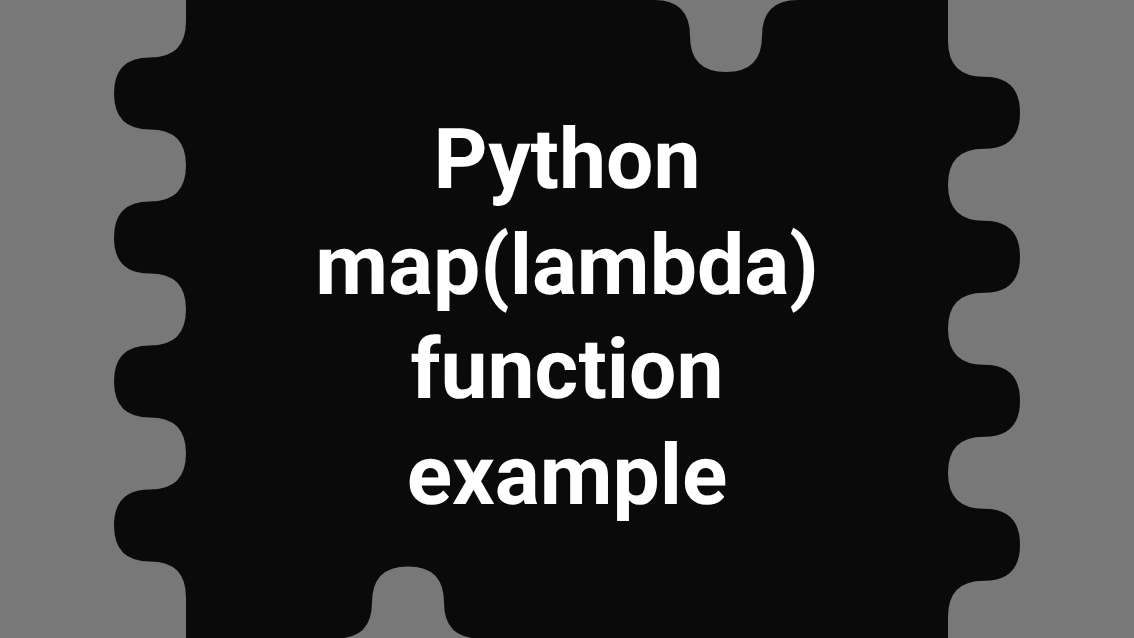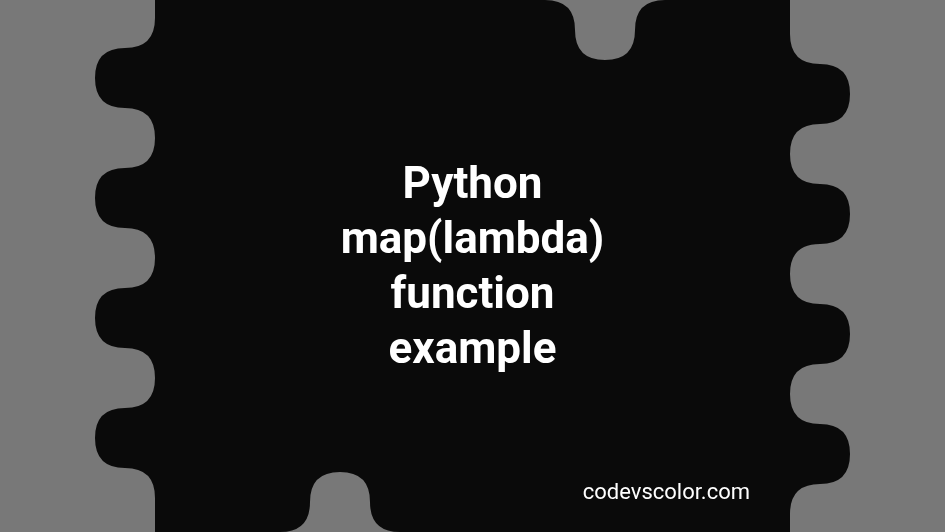--- a/index.html
+++ b/index.html
@@ -38,21 +38,21 @@
       height: 532px;
       display: flex;
       flex-direction: column;
       align-items: center;
       justify-content: center;
       z-index: 2;
     }
     
     .title {
       color: #ffffff;
-      font-size: 44px;
+      font-size: 70px;
       font-weight: 700;
       text-align: center;
       line-height: 1.25;
       white-space: pre-line;
     }
     
     .watermark {
       position: absolute;
       bottom: 28px;
       right: 195px;
@@ -120,14 +120,13 @@
     "></path>
   </svg>
 
   <div class="content">
     <div class="title">Python
 map(lambda)
 function
 example</div>
   </div>
 
-  <div class="watermark">codevscolor.com</div>
 </div>
 
 </body></html>

